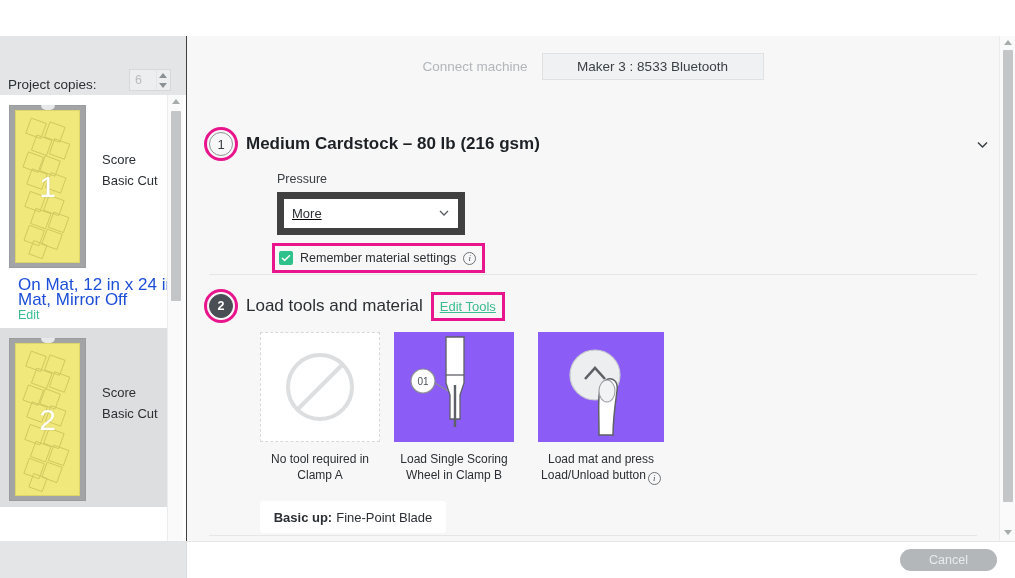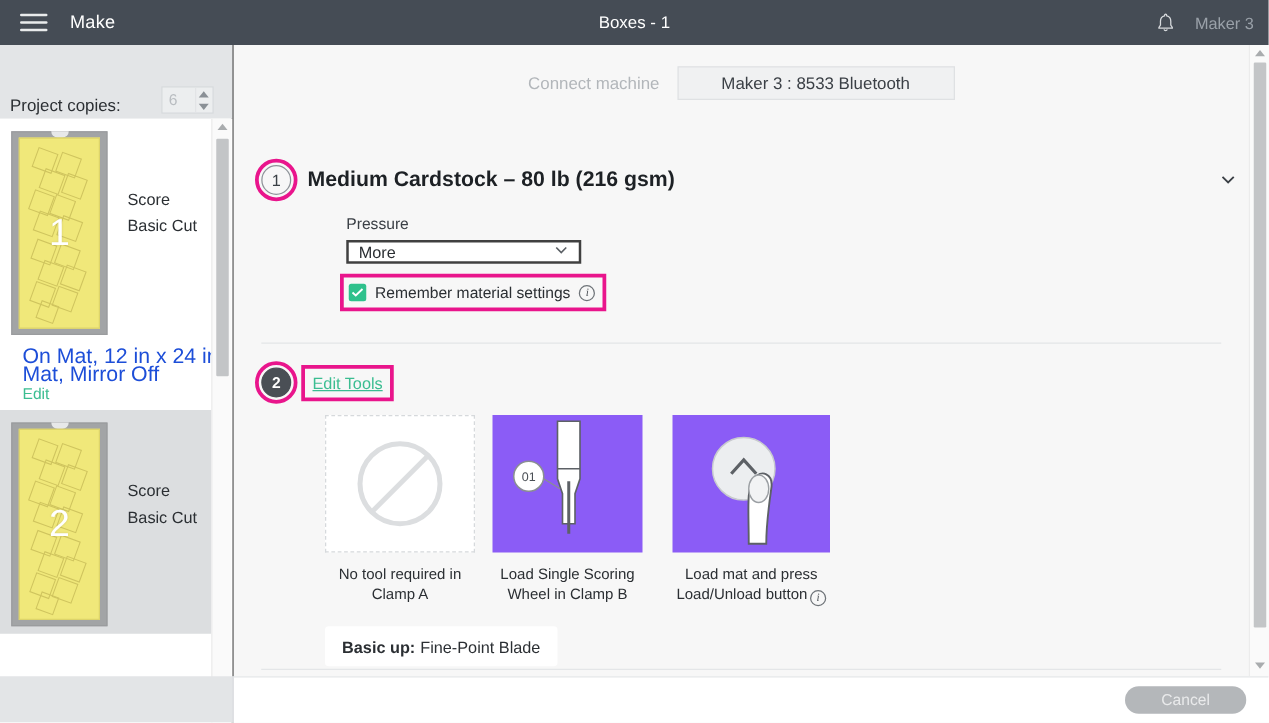--- a/index.html
+++ b/index.html
@@ -23,21 +23,21 @@
   .doc-title { position:absolute; left:0; right:0; top:0; height:36px;
     line-height:36px; text-align:center; color:#ffffff; font-size:13.5px; pointer-events:none; }
   .topbar-right { position:absolute; right:12px; top:0; height:36px;
     display:flex; align-items:center; gap:16px; }
   .bell { width:15px; height:17px; display:block; }
   .machine-name { color:#9aa1a9; font-size:13px; }
 
   
   .sidebar {
     position:absolute; left:0; top:36px; width:187px; height:542px;
-    background:#ffffff; border-right:2px solid #404040;
+    background:#ffffff; border-right:4px solid #404040;
   }
   .copies-panel {
     position:absolute; left:0; top:0; width:186px; height:59px;
     background:#e3e5e7;
   }
   .copies-label { position:absolute; left:8px; top:48px;
     transform:translateY(-50%); font-size:13.5px; color:#2b2f33; }
   .stepper { position:absolute; left:129px; top:44px; transform:translateY(-50%);
     width:42px; height:22px; background:#eceeef; border:1px solid #d6d9dc;
     display:flex; align-items:center; }
@@ -99,22 +99,22 @@
   .step-circle.filled { background:#4a4f55; border-color:#4a4f55; color:#fff;
     font-weight:600; font-size:12.5px; }
   .hl { outline:3px solid #e9158c; outline-offset:2px; }
   .sec-head { display:flex; align-items:center; gap:13px; }
   .sec-title { font-size:17px; color:#2b2f33; font-weight:400; }
   .sec-title-strong { font-size:17px; color:#1d2125; font-weight:700; }
   .chev-down { position:absolute; right:-12px; top:5px; width:13px; height:13px; cursor:pointer; }
 
   .pressure-block { margin-left:68px; margin-top:16px; }
   .field-label { font-size:12.5px; color:#3b4046; margin-bottom:6px; }
-  .select-box { width:188px; height:19px; background:#fff; border:2px solid #404040;
-    display:flex; align-items:center; padding:0 8px; cursor:pointer; }
+  .select-box { width:188px; height:43px; background:#fff; border:7px solid #404040;
+    display:flex; align-items:center; padding:0 8px; cursor:pointer;text-decoration:underline; }
   .select-val { flex:1; font-size:13px; color:#2b2f33; }
   .remember-row { display:inline-flex; align-items:center; gap:7px; margin-top:13px;
     padding:3px 4px 3px 2px; }
   .chk { width:14px; height:14px; background:#2fc18c; border-radius:2px;
     display:flex; align-items:center; justify-content:center; cursor:pointer; }
   .chk svg { display:block; }
   .remember-label { font-size:12.5px; color:#2b2f33; }
   .info-i { width:13px; height:13px; border:1px solid #6e7378; border-radius:50%;
     display:inline-flex; align-items:center; justify-content:center;
     font-size:9px; font-style:italic; color:#4a4f55; font-family:"Liberation Serif",serif;
@@ -154,38 +154,20 @@
     color:#e9eaeb; font-size:12.5px; display:flex; align-items:center;
     justify-content:center; cursor:default; }
   .foot-left { position:absolute; left:0; top:541px; width:187px; height:37px;
     background:#e3e5e7; border-right:1px solid #d9dcdf; }
 </style>
 </head>
 <body>
 
 <div id="app">
 
-  <div class="topbar">
-    <div class="hamburger">
-      <span></span>
-        <span></span>
-        <span></span>
-    </div>
-    <div class="app-title">Make</div>
-    <div class="doc-title">Boxes - 1</div>
-    <div class="topbar-right">
-      <span>
-        <svg class="bell" viewBox="0 0 16 18">
-          <path d="M8 1.4c-.5 0-.9.4-.9.9v.5C5 3.3 3.6 5.1 3.6 7.3v3.4L2.3 12.6v.7h11.4v-.7l-1.3-1.9V7.3c0-2.2-1.4-4-3.5-4.5v-.5c0-.5-.4-.9-.9-.9z" fill="none" stroke="#d7dadd" stroke-width="1.1"></path>
-          <path d="M6.6 14.3a1.45 1.45 0 0 0 2.8 0" fill="none" stroke="#d7dadd" stroke-width="1.1"></path>
-        </svg>
-      </span>
-      <span class="machine-name">Maker 3</span>
-    </div>
-  </div>
 
   <div class="sidebar">
 
     <div class="copies-panel">
       <div class="copies-label">Project copies:</div>
       <div class="stepper">
         <div class="stepper-val">6</div>
         <div class="stepper-arrows">
           <div class="arrow-up"></div>
           <div class="arrow-dn"></div>
@@ -314,20 +296,21 @@
           <span class="info-i">i</span>
         </div>
       </div>
     </div>
 
     <div class="divider" style="top:238px;"></div>
 
     <div class="sec2">
       <div class="sec-head">
         <div class="step-circle filled hl">2</div>
+        <div class="sec-title">Load tools and material</div>
         <div class="edit-tools hl">Edit Tools</div>
       </div>
 
       <div class="cards">
 
         <div class="card">
           <div class="card-box empty">
             <svg width="76" height="76" viewBox="0 0 76 76">
               <circle cx="38" cy="38" r="32" fill="none" stroke="#dcdee0" stroke-width="4"></circle>
               <line x1="16" y1="60" x2="60" y2="16" stroke="#dcdee0" stroke-width="4"></line>

